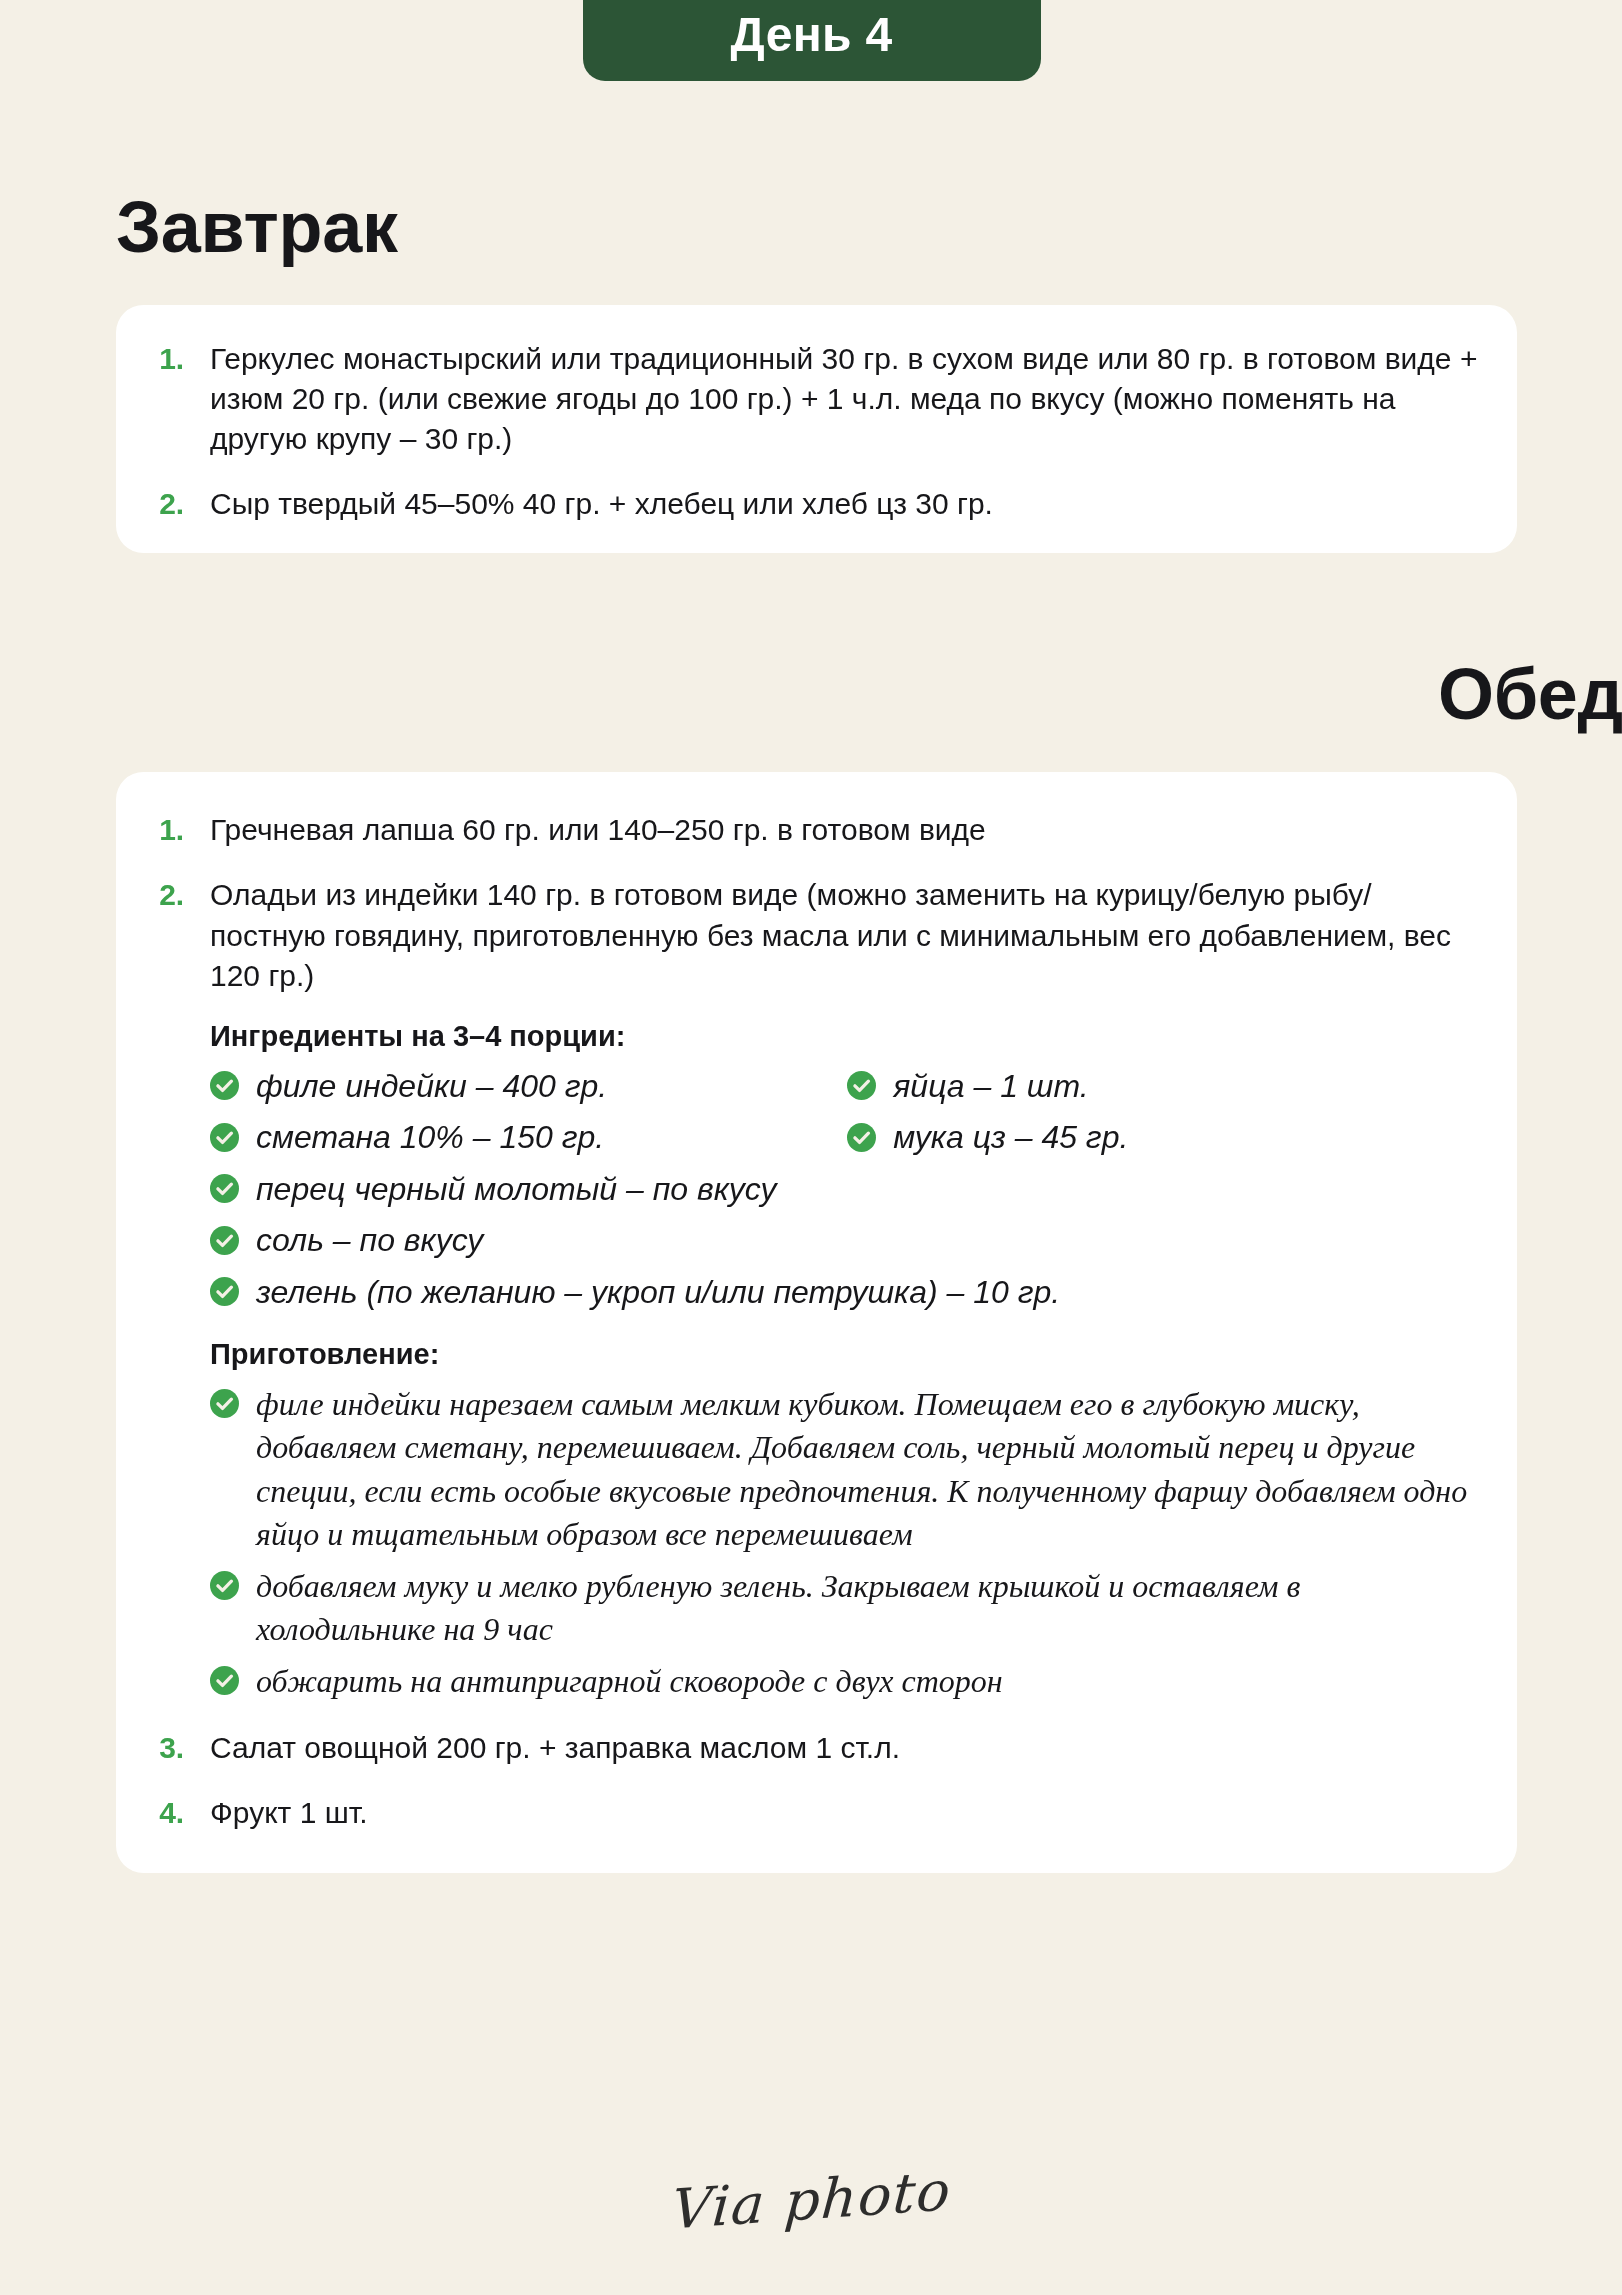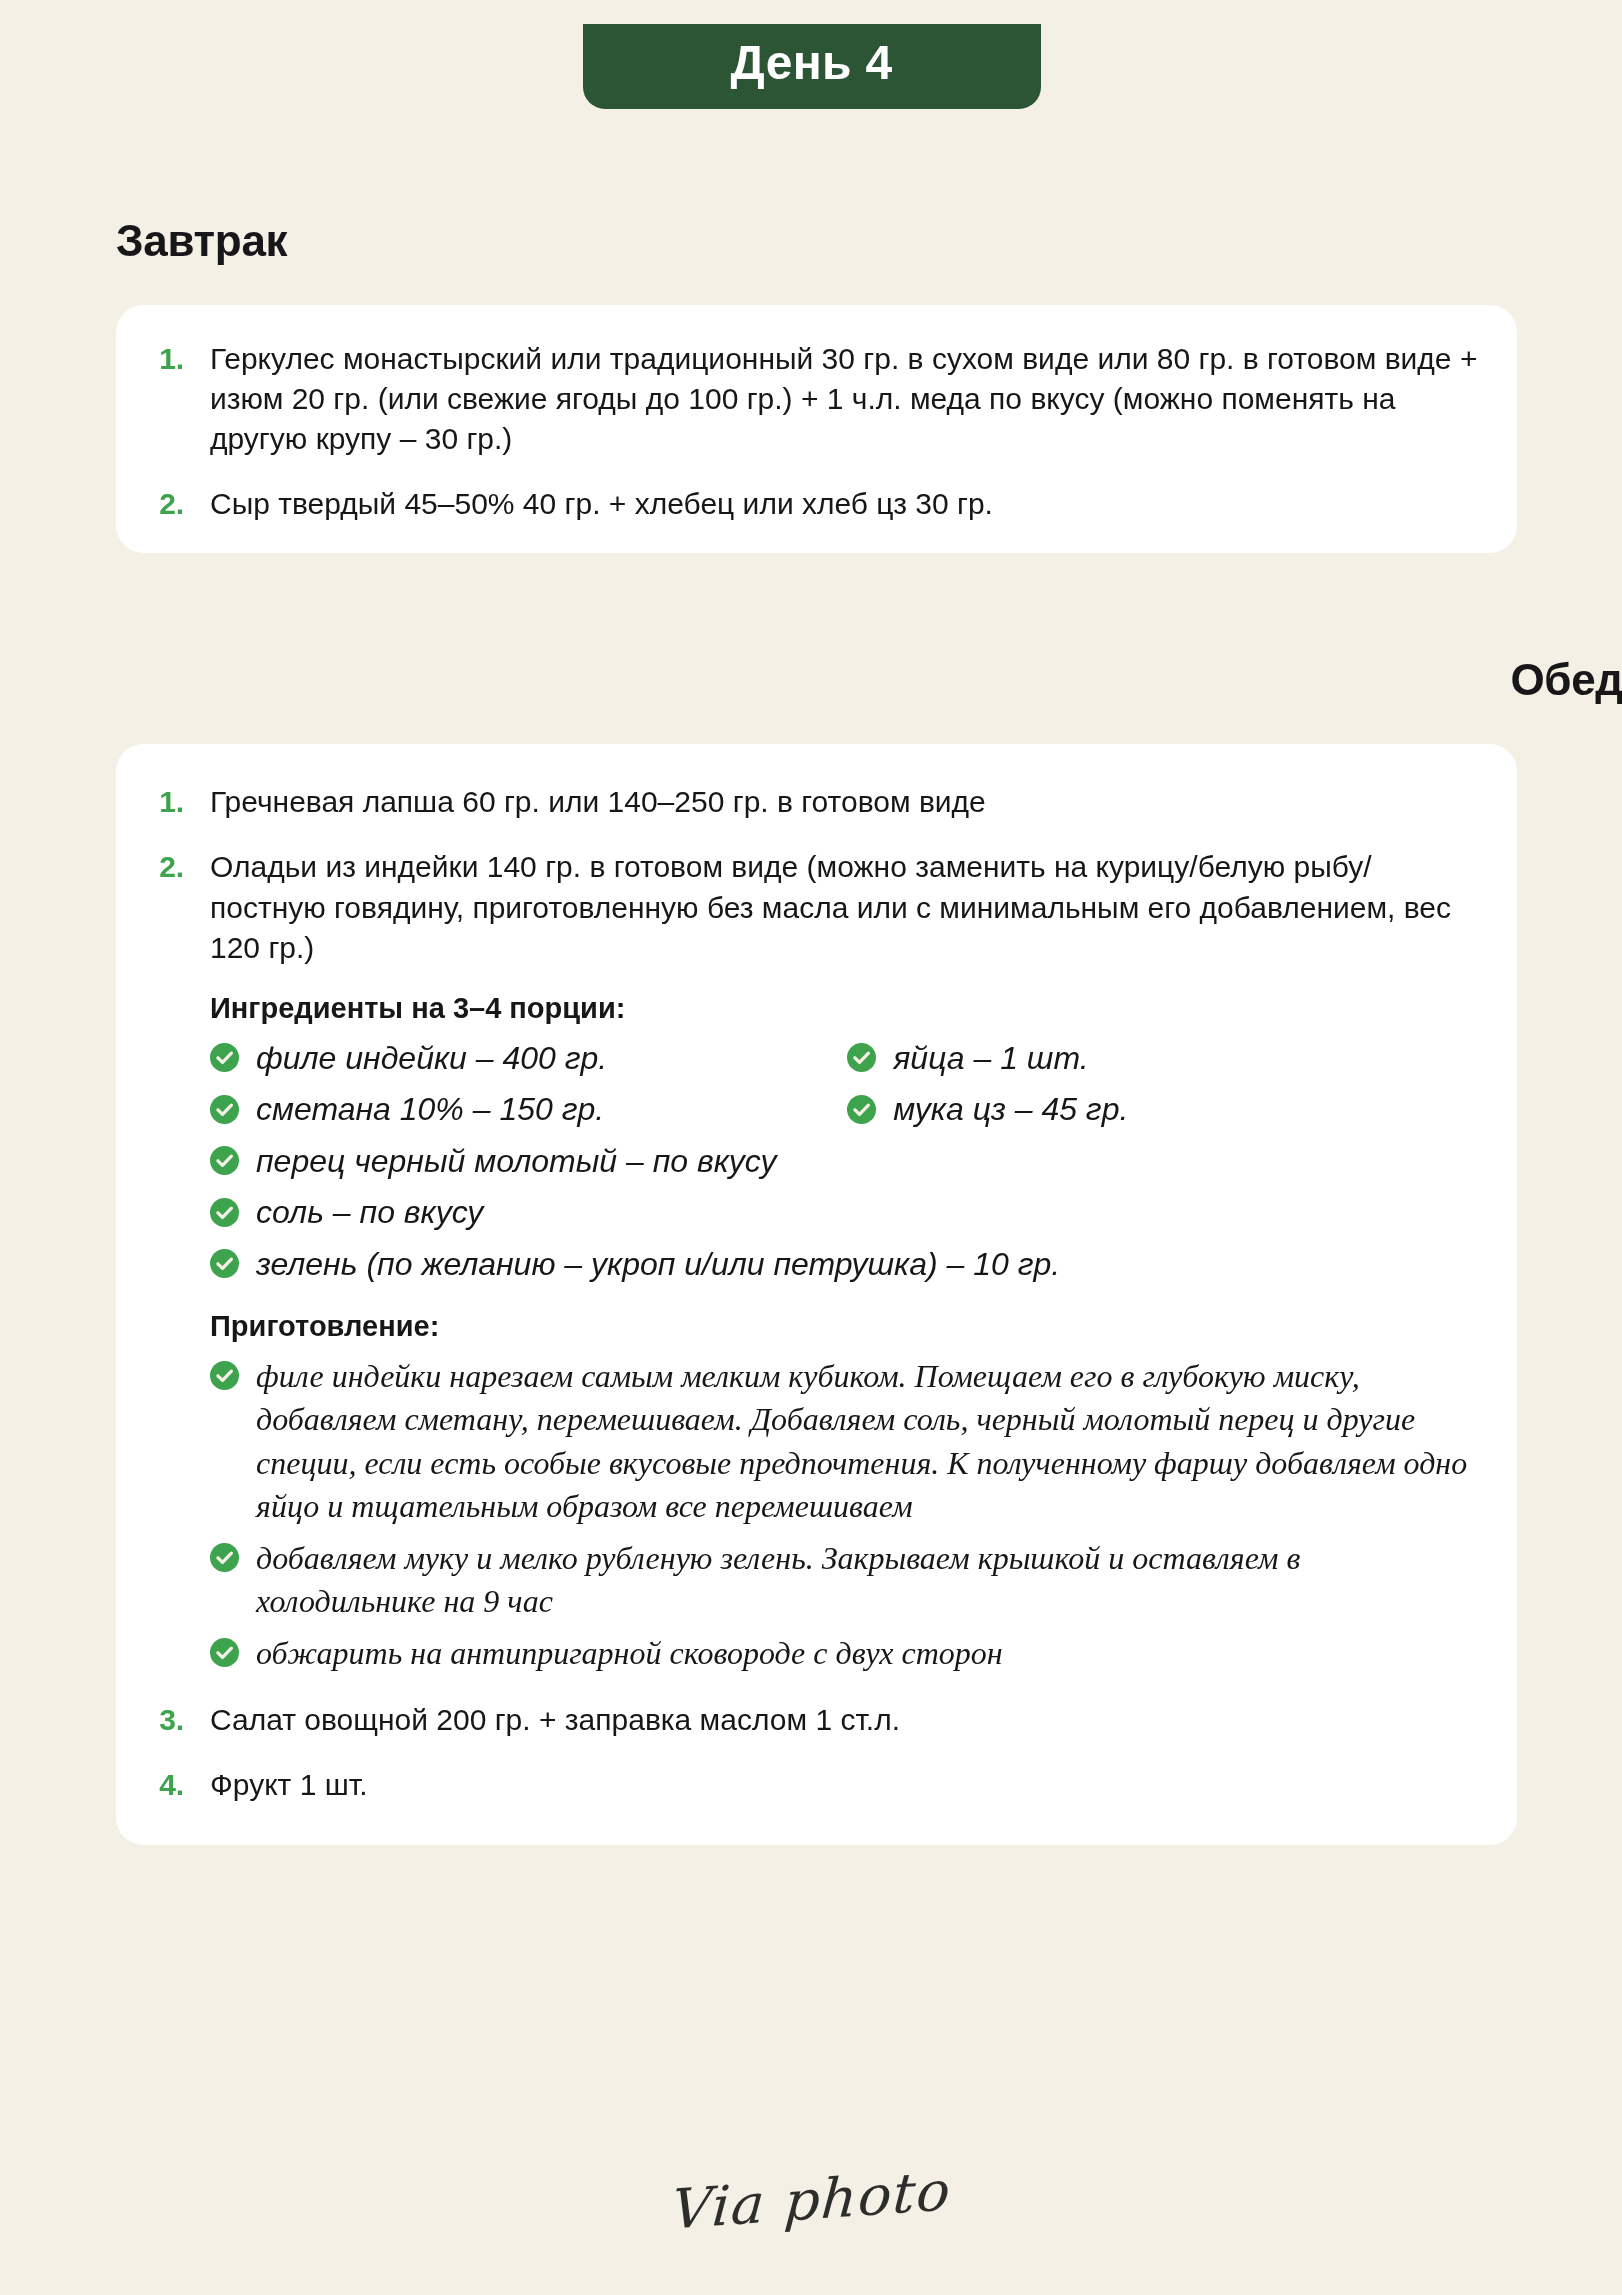--- a/index.html
+++ b/index.html
@@ -14,40 +14,39 @@
     color: #17171A;
     overflow: hidden;
     position: relative;
   }
 
   
   .day-badge-wrap {
     width: 100%;
     display: flex;
     justify-content: center;
-    margin-top: 28px;
   }
   .day-badge {
     margin-top: -3.9px;
     background: #2C5536;
     color: #FFFFFF;
     border-radius: 0 0 22px 22px;
     padding: 14.4px 79px 22px 79px;
     font-size: 48px;
     font-weight: bold;
     letter-spacing: 0.3px;
     line-height: 1.0;
     min-width: 458px;
     text-align: center;
     box-sizing: border-box;
   }
 
   
   .section-title {
-    font-size: 44px;
+    font-size: 72px;
     font-weight: bold;
     color: #17171A;
     margin: 0;
     padding-left: 116px;
     letter-spacing: -0.3px;
     line-height: 1.0;
   }
   .section-title.breakfast { margin-top: 110px; }
   .section-title.lunch { margin-top: 105px; text-align: right; }
 

